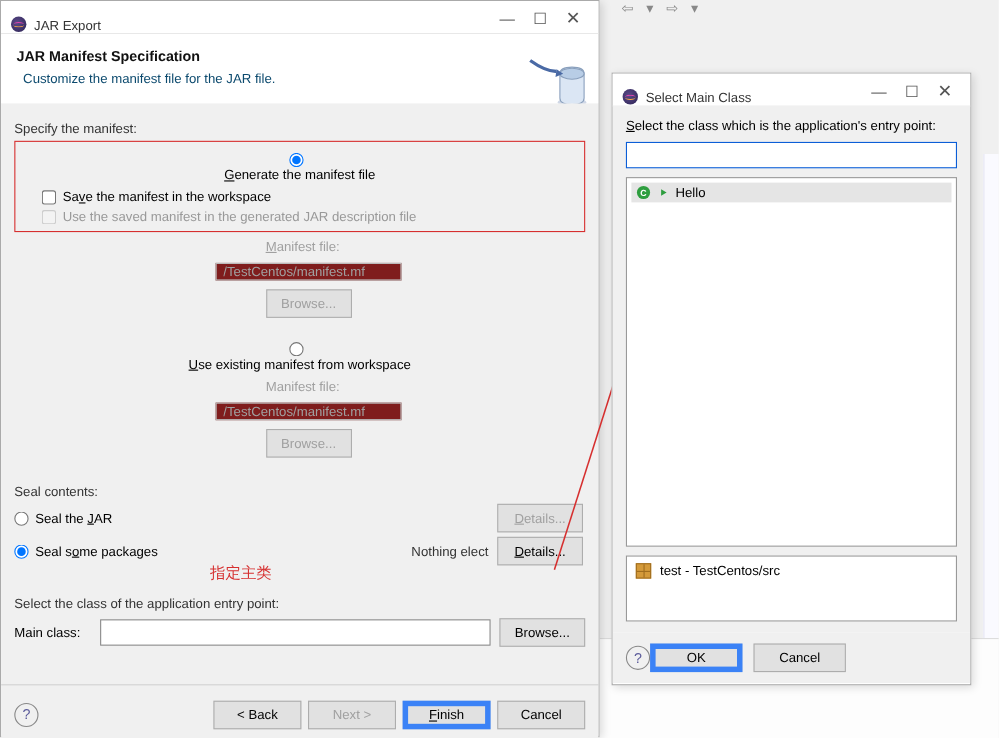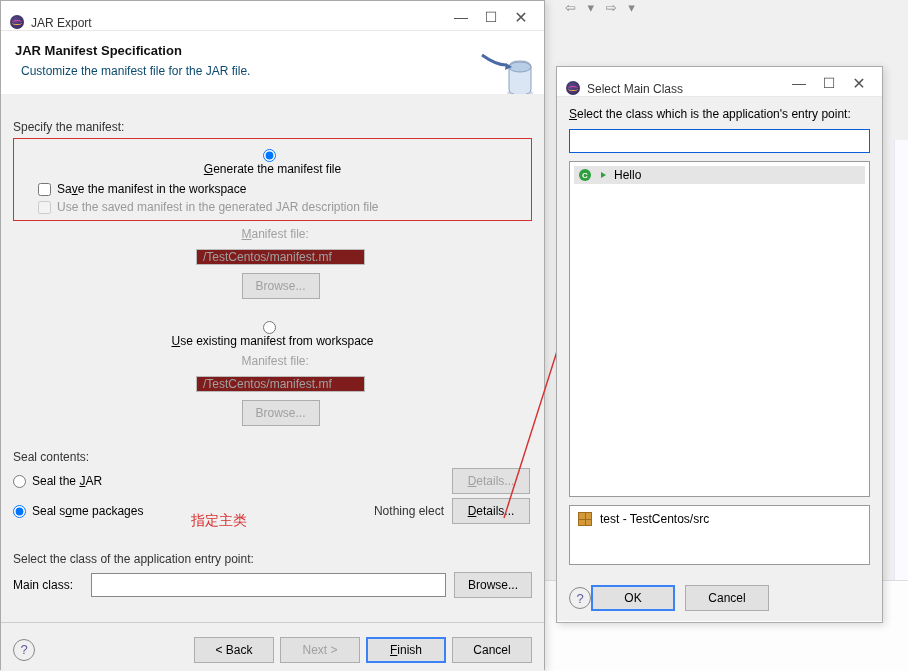--- a/index.html
+++ b/index.html
@@ -11,21 +11,21 @@
 .titlebar .title { flex: 1; font-size: 12px; color: #333; }
 .titlebar .winbtn { width: 30px; height: 26px; display: flex; align-items: center; justify-content: center; color: #555; font-size: 14px; }
 .titlebar .winbtn.close { font-size: 16px; }
 
 .main-dialog { left: 0; top: 0; width: 545px; height: 670px; }
 .header-area { padding: 12px 14px 16px; background: #fff; position: relative; }
 .header-title { font-weight: bold; font-size: 13px; color: #111; }
 .header-sub { margin-top: 6px; color: #0c4a6e; font-size: 12px; padding-left: 6px; }
 .header-icon { position: absolute; right: 8px; top: 18px; width: 56px; height: 56px; }
 
-.body-area { padding: 22px 12px; background: #f0f0f0; height: 528px; position: relative; }
+.body-area { padding: 12px 12px; background: #f0f0f0; height: 528px; position: relative; }
 .label { color: #333; margin: 4px 0; }
 .red-box { border: 1px solid #d62f2f; padding: 4px 6px 2px; margin-top: 2px; }
 .radio-row { display: flex; align-items: center; margin: 6px 0; flex-direction: column; }
 .radio-row input[type=radio] { margin-right: 6px; }
 .check-row { display: flex; align-items: center; margin: 4px 0 4px 18px; }
 .check-row input[type=checkbox] { margin-right: 6px; }
 .check-row.disabled { color: #999; }
 
 .field-row { display: flex; align-items: center; margin: 6px 0 6px 16px; gap: 8px; flex-direction: column; }
 .field-label { color: #a0a0a0; width: 78px; }
@@ -40,21 +40,21 @@
 .entry-row { display: flex; align-items: center; margin: 6px 0; gap: 8px; }
 .entry-row .elabel { width: 70px; }
 .entry-input { flex: 1; height: 24px; border: 1px solid #888; background: #fff; padding: 0 6px; font-size: 12px; }
 
 .annotation { color: #d62f2f; font-size: 14px; position: absolute; }
 
 .bottom-bar { height: 54px; border-top: 1px solid #ccc; display: flex; align-items: center; padding: 0 12px; background: #f0f0f0; }
 .help-icon { width: 22px; height: 22px; border: 1px solid #888; border-radius: 50%; display: flex; align-items: center; justify-content: center; color: #5a5a9a; font-size: 13px; }
 .bottom-bar .spacer { flex: 1; }
 .bottom-bar .btn { width: 80px; margin-left: 6px; }
-.btn.highlight { border: 2px solid #3b82f6; }
+.btn.highlight { border: 5px solid #3b82f6; }
 
 .select-dialog { left: 556px; top: 18px; width: 327px; height: 557px; margin-top: 48px; }
 .select-body { padding: 10px 12px; background: #f0f0f0; height: 478px; display: flex; flex-direction: column; }
 .select-body .prompt { margin-bottom: 8px; }
 .select-body .u { text-decoration: underline; }
 .search-input { height: 24px; border: 1.5px solid #0b5ed7; background: #fff; padding: 0 6px; font-size: 12px; }
 .list-box { border: 1px solid #999; background: #fff; flex: 1; margin-top: 8px; padding: 4px; overflow: auto; }
 .list-item { display: flex; align-items: center; gap: 4px; padding: 2px 4px; }
 .list-item.selected { background: #e5e5e5; }
 .type-icon { width: 14px; height: 14px; display: inline-flex; align-items: center; justify-content: center; }

